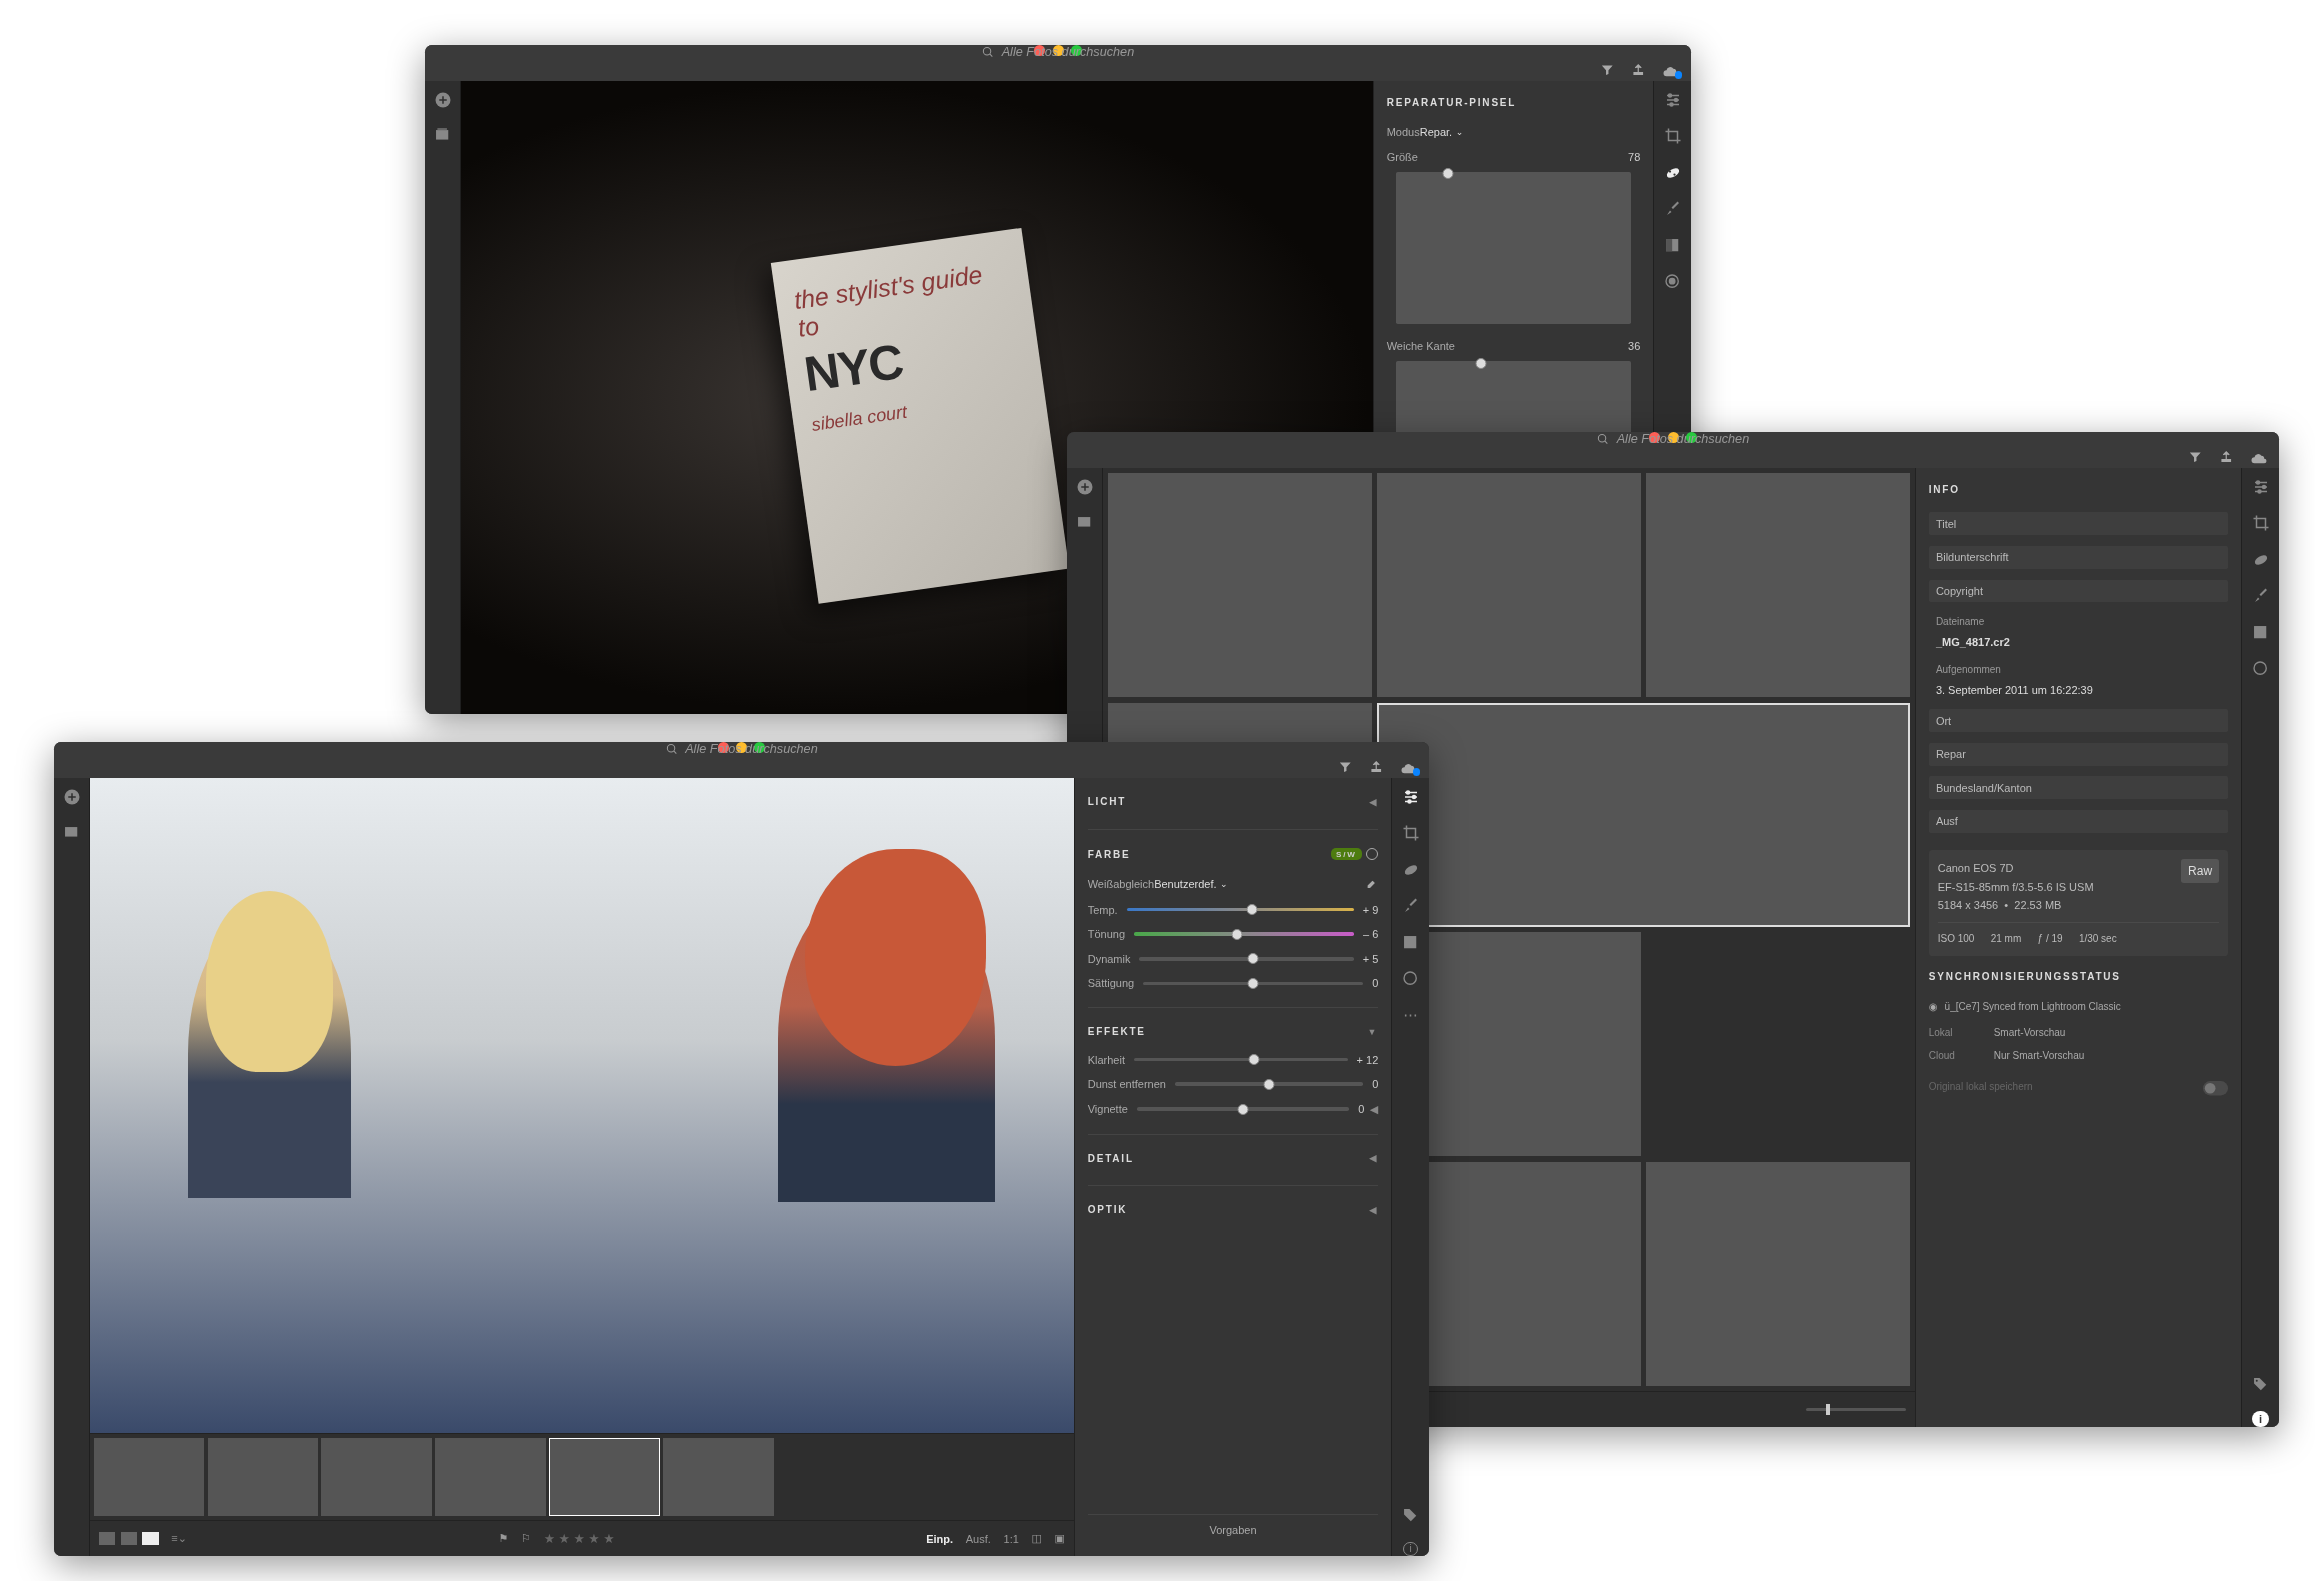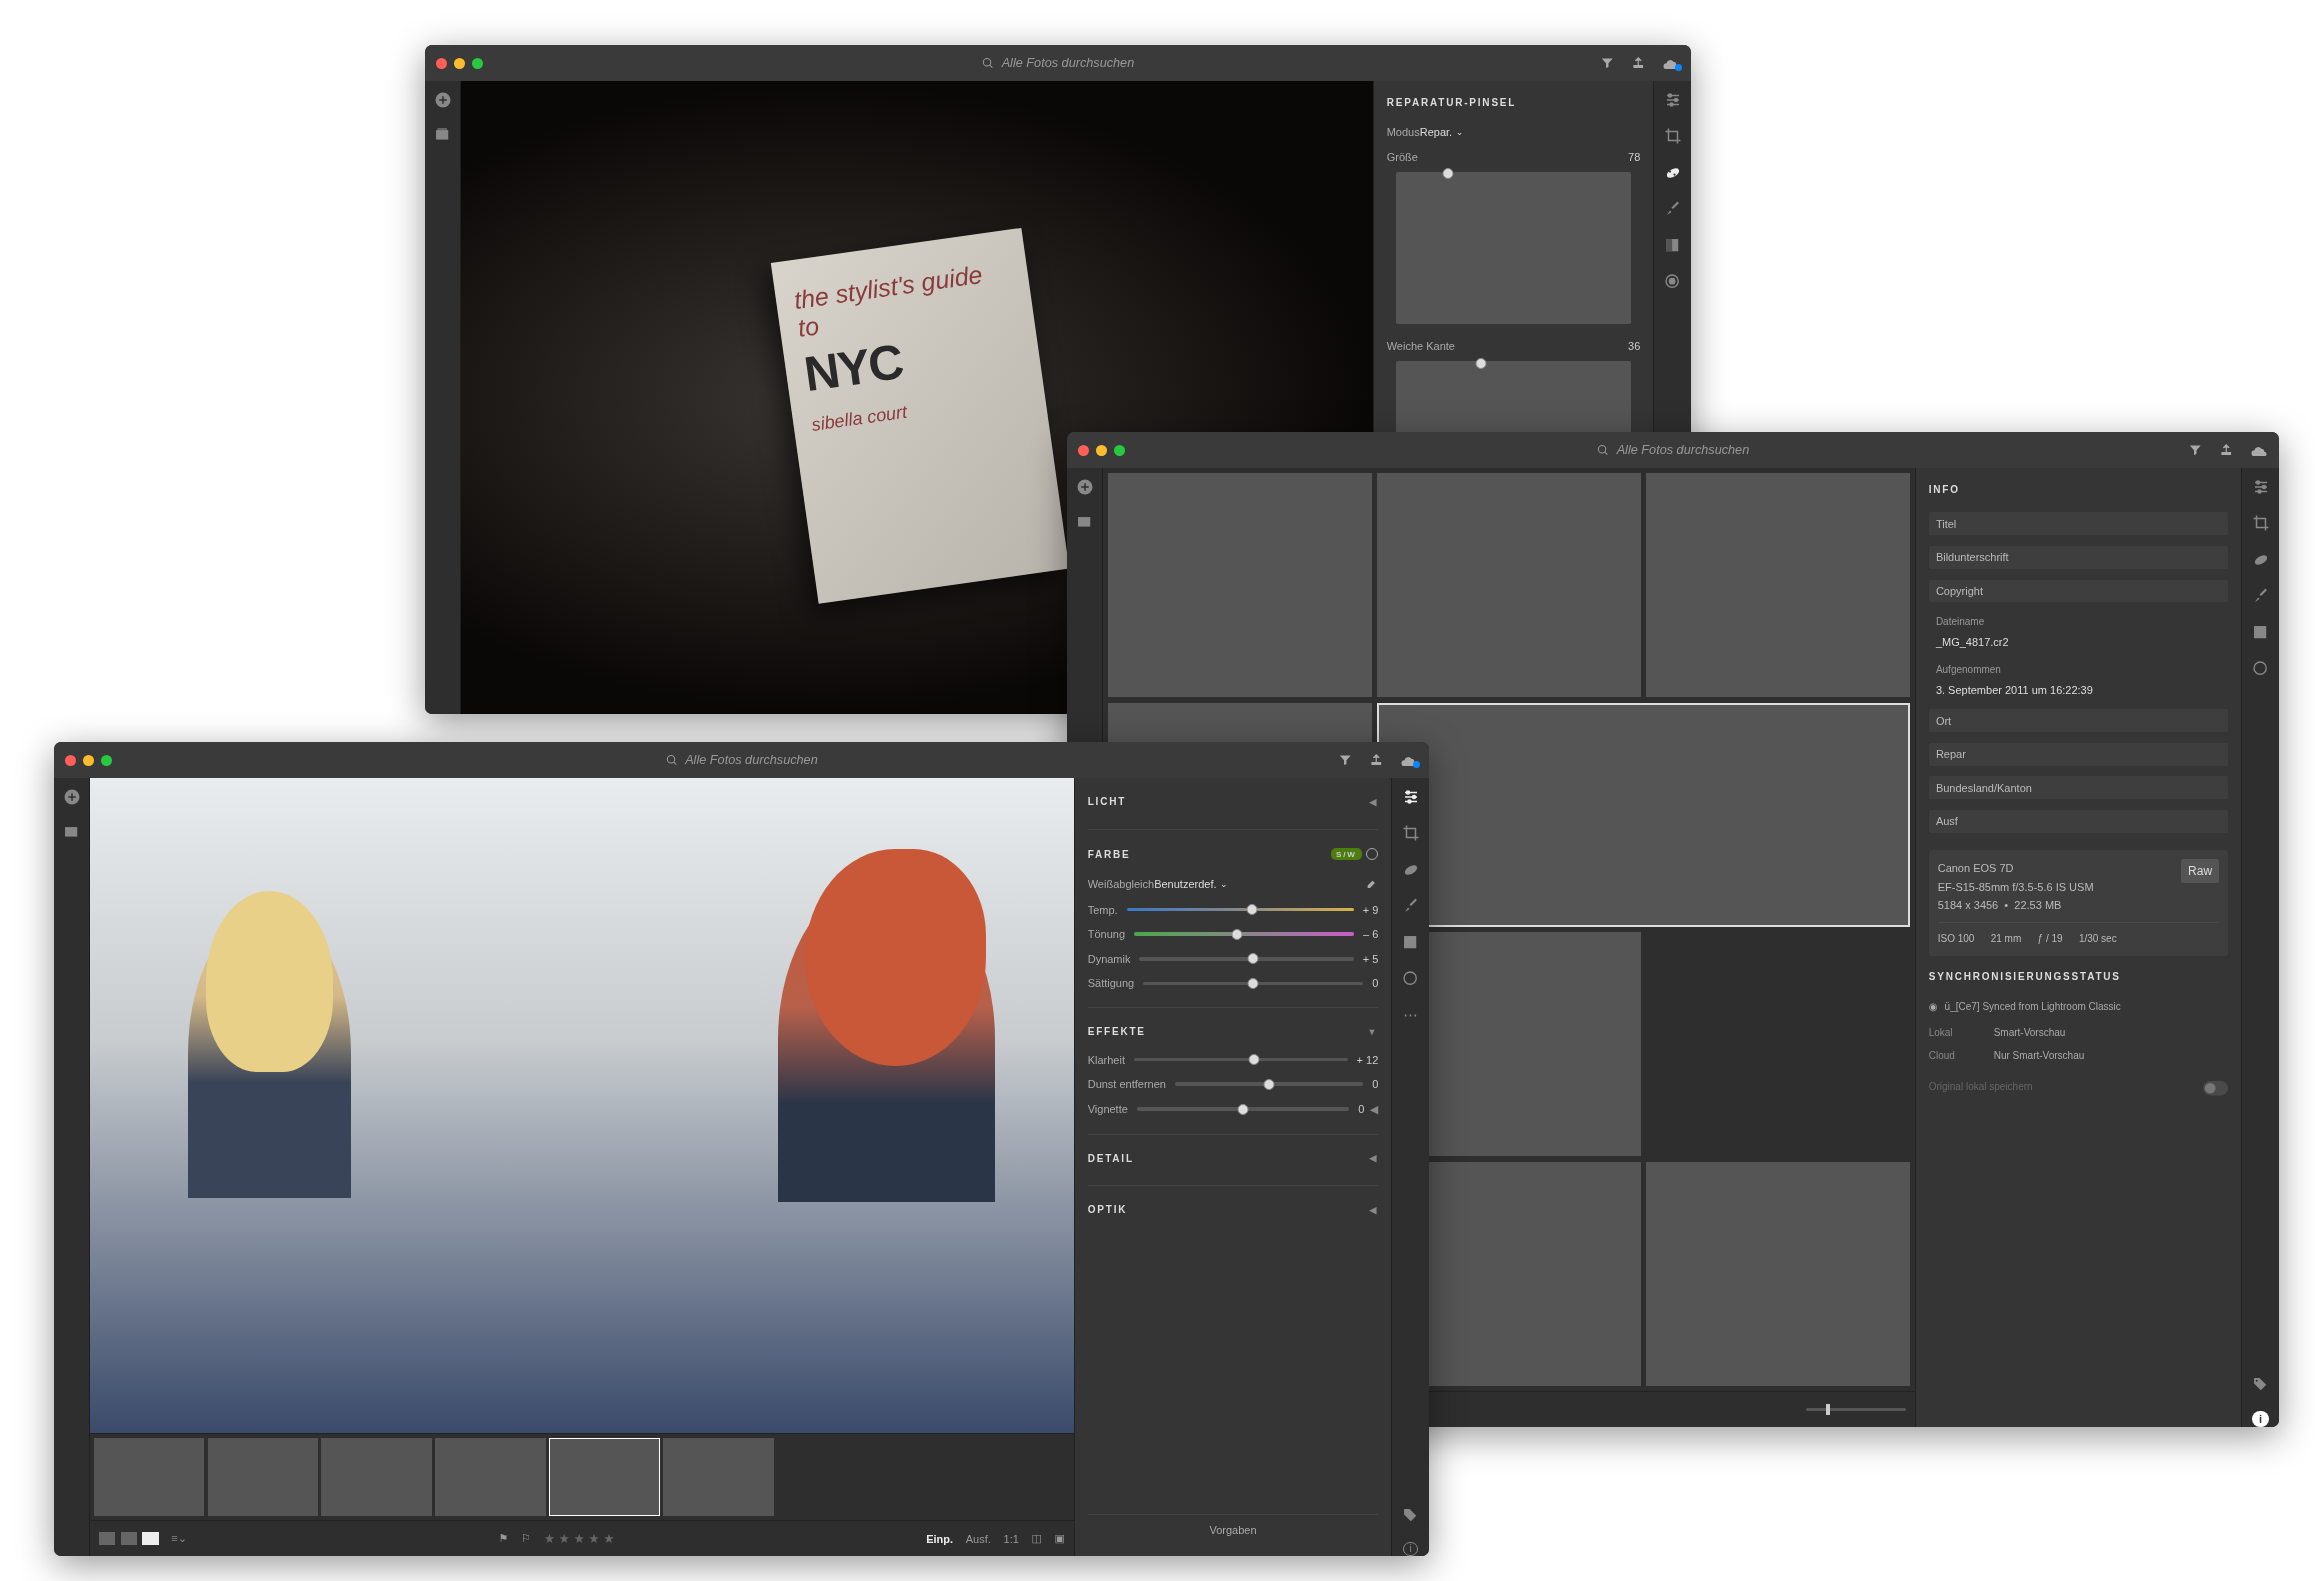--- a/index.html
+++ b/index.html
@@ -1,20 +1,20 @@
 <!DOCTYPE html>
 <html style="font-size:14.5px"><head>
 <meta charset="utf-8">
 <style>
   * { box-sizing: border-box; margin: 0; padding: 0; font-family: -apple-system, BlinkMacSystemFont, "Segoe UI", sans-serif; }
   body { background: #fff; width: 2316px; height: 1581px; position: relative; overflow: hidden; }
   
   .window { position: absolute; background: #2e2e2e; border-radius: 7.2px; box-shadow: 0 9px 36px rgba(0,0,0,0.4); overflow: hidden; display: flex; flex-direction: column; }
   
-  .titlebar { height: 36px; background: #3a3a3a; display: flex; align-items: center; padding: 0 11px; gap: 7.2px; position: relative; }
+  .titlebar { height: 36px; background: #3a3a3a; display: flex; align-items: center; padding: 0 11px; gap: 7.2px; position: relative; flex-direction: column; }
   .traffic-lights { display: flex; gap: 7.2px; }
   .tl { width: 11px; height: 11px; border-radius: 50%; }
   .tl.red { background: #ff5f56; }
   .tl.yellow { background: #ffbd2e; }
   .tl.green { background: #27c93f; }
   .searchbar { position: absolute; left: 50%; transform: translateX(-50%); display: flex; align-items: center; gap: 7.2px; color: #999; font-size: 12.7px; font-style: italic; }
   .titlebar-right { margin-left: auto; display: flex; gap: 16.3px; align-items: center; }
   .titlebar-right svg, .titlebar-right .icon-box { fill: #aaa; color: #aaa; }
   .cloud-icon { position: relative; }
   .cloud-dot { position: absolute; bottom: -1.8px; right: -1.8px; width: 7.2px; height: 7.2px; border-radius: 50%; background: #0a84ff; }
@@ -312,21 +312,21 @@
             <div class="zthumb"></div>
           </div>
       </div>
     </div>
     <div class="rightpanel" style="width:326px;">
       <div class="panel-title">INFO</div>
       <div class="field">Titel</div>
       <div class="field">Bildunterschrift</div>
       <div class="field">Copyright</div>
       <div class="field small">Dateiname</div>
-      <div class="field-value" style="padding:0 7.2px 5.4px;">_MG_4817.cr2</div>
+      <div class="field-value" style="padding:0 7.2px 5.4px;font-weight:bold;">_MG_4817.cr2</div>
       <div class="field small">Aufgenommen</div>
       <div class="field-value" style="padding:0 7.2px 5.4px;">3. September 2011 um 16:22:39</div>
       <div class="field">Ort</div>
       <div class="field">Repar</div>
       <div class="field">Bundesland/Kanton</div>
       <div class="field">Ausf</div>
 
       <div class="camera-box">
         <span class="raw-badge">Raw</span>
         <div>Canon EOS 7D</div>

